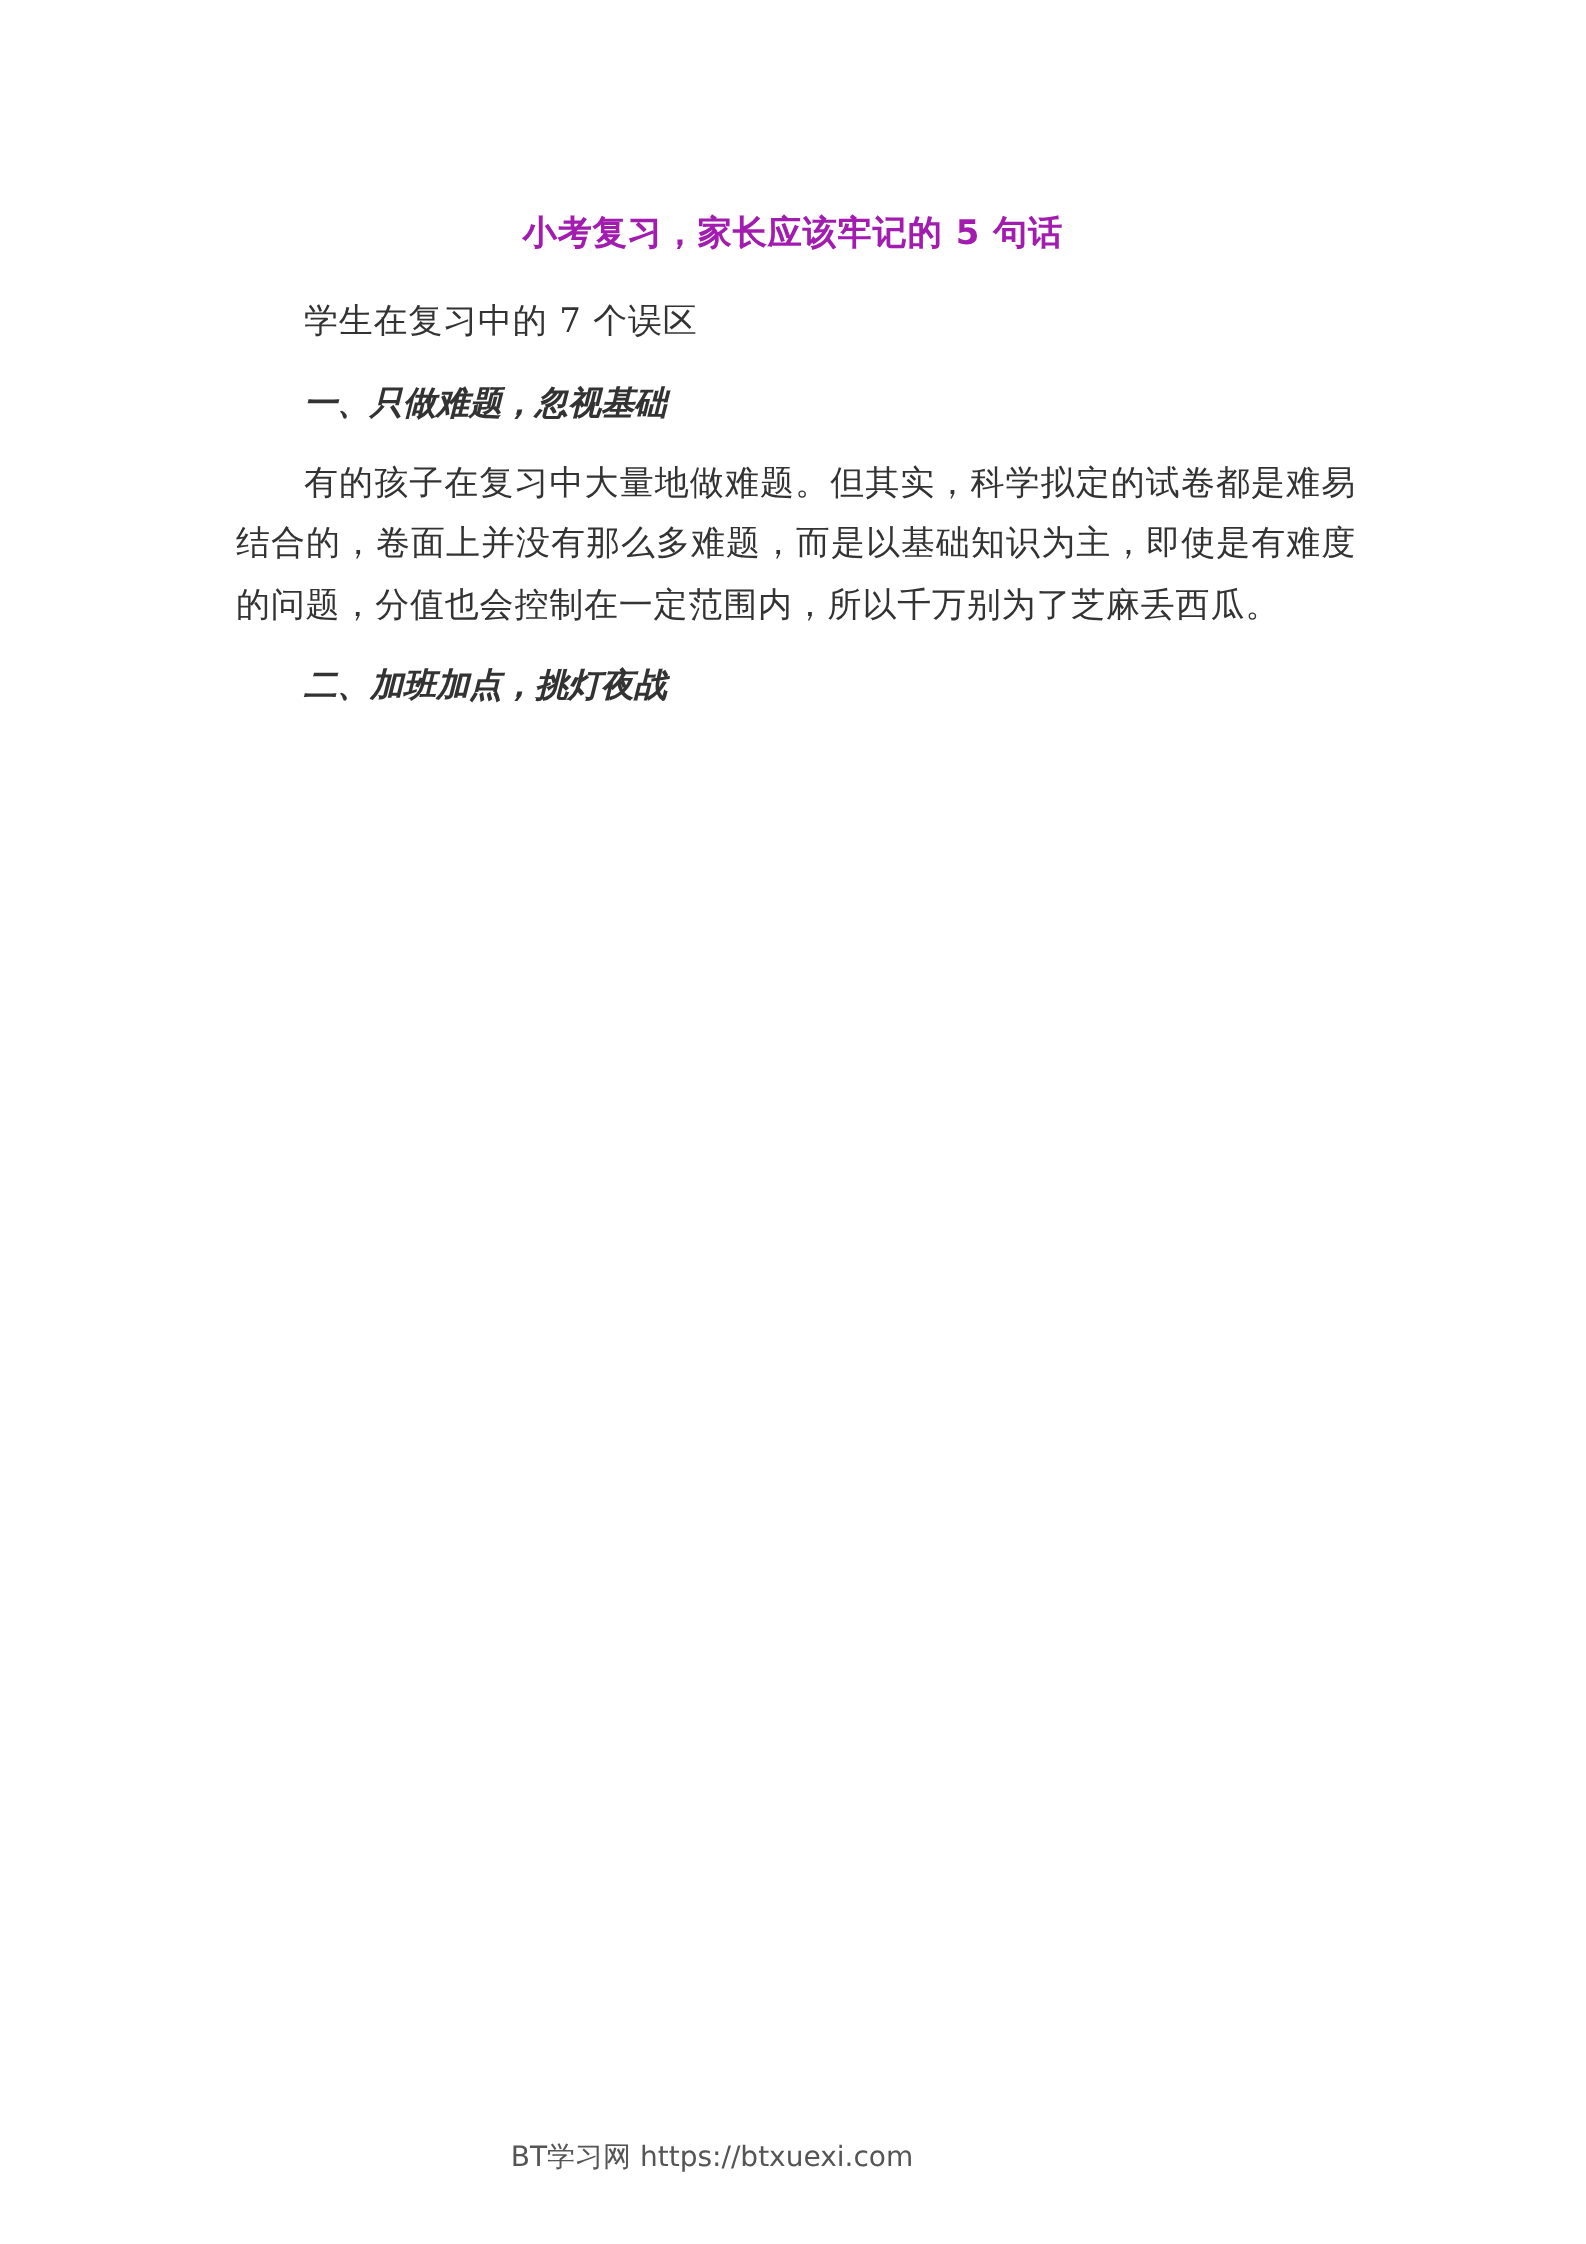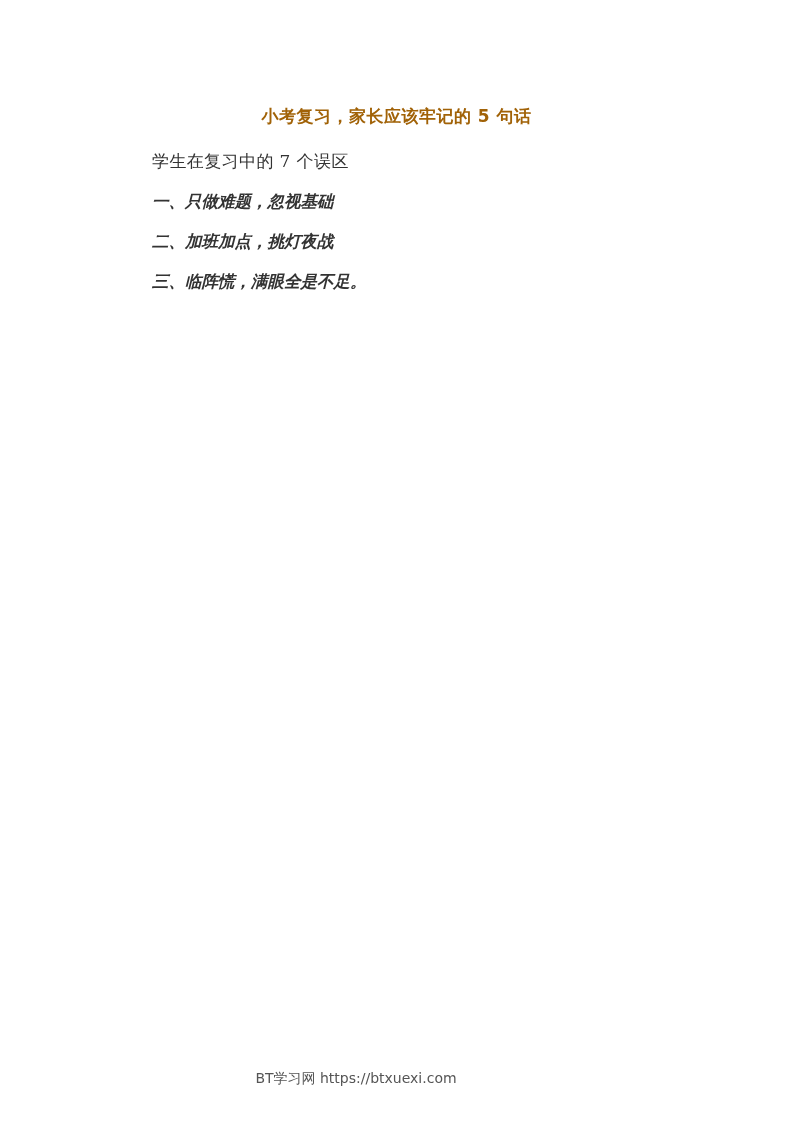--- a/index.html
+++ b/index.html
@@ -1,37 +1,37 @@
 <!DOCTYPE html>
 <html><head>
   <meta charset="utf-8">
   <style>
     html, body { margin: 0; padding: 0; background: #ffffff; }
     body { width: 793px; height: 1122px; position: relative; overflow: hidden;
       font-family: "DejaVu Serif", "Liberation Serif", serif; color: #333333; }
     .title { position: absolute; top: 105px; left: 0; width: 793px; text-align: center;
       font-family: "DejaVu Sans", "Liberation Sans", sans-serif; font-weight: bold;
-      font-size: 17px; color: #a16207; letter-spacing: 0.5px; }
+      font-size: 17px; color: #a21caf; letter-spacing: 0.5px; }
     .content { position: absolute; left: 118px; top: 146px; width: 560px; }
     .p { font-size: 17px; line-height: 30.5px; margin: 0 0 10px 0; text-indent: 34px;
       text-align: justify; letter-spacing: 0.4px; }
     .h { font-family: "DejaVu Sans", "Liberation Sans", sans-serif; font-weight: bold;
       font-size: 16.5px; line-height: 30px; margin: 0 0 10px 0; text-indent: 34px; color: #333; font-style: italic; }
     .footer { position: absolute; top: 1070px; left: 0; width: 712px; text-align: center;
       font-family: "DejaVu Sans", "Liberation Sans", sans-serif; font-size: 14px; color: #555; }
   </style>
 </head>
 <body>
 
 <div class="title">小考复习，家长应该牢记的 5 句话</div>
 
 <div class="content">
   <p class="p">学生在复习中的 7 个误区</p>
 
   <p class="h">一、只做难题，忽视基础</p>
+  <p class="p">有的孩子在复习中大量地做难题。但其实，科学拟定的试卷都是难易结合的，卷面上并没有那么多难题，而是以基础知识为主，即使是有难度的问题，分值也会控制在一定范围内，所以千万别为了芝麻丢西瓜。</p>
 
   <p class="h">二、加班加点，挑灯夜战</p>
 
-  <p class="h">三、临阵慌，满眼全是不足。</p>
 
 </div>
 
 <div class="footer">BT学习网 https://btxuexi.com</div>
 
 </body></html>

